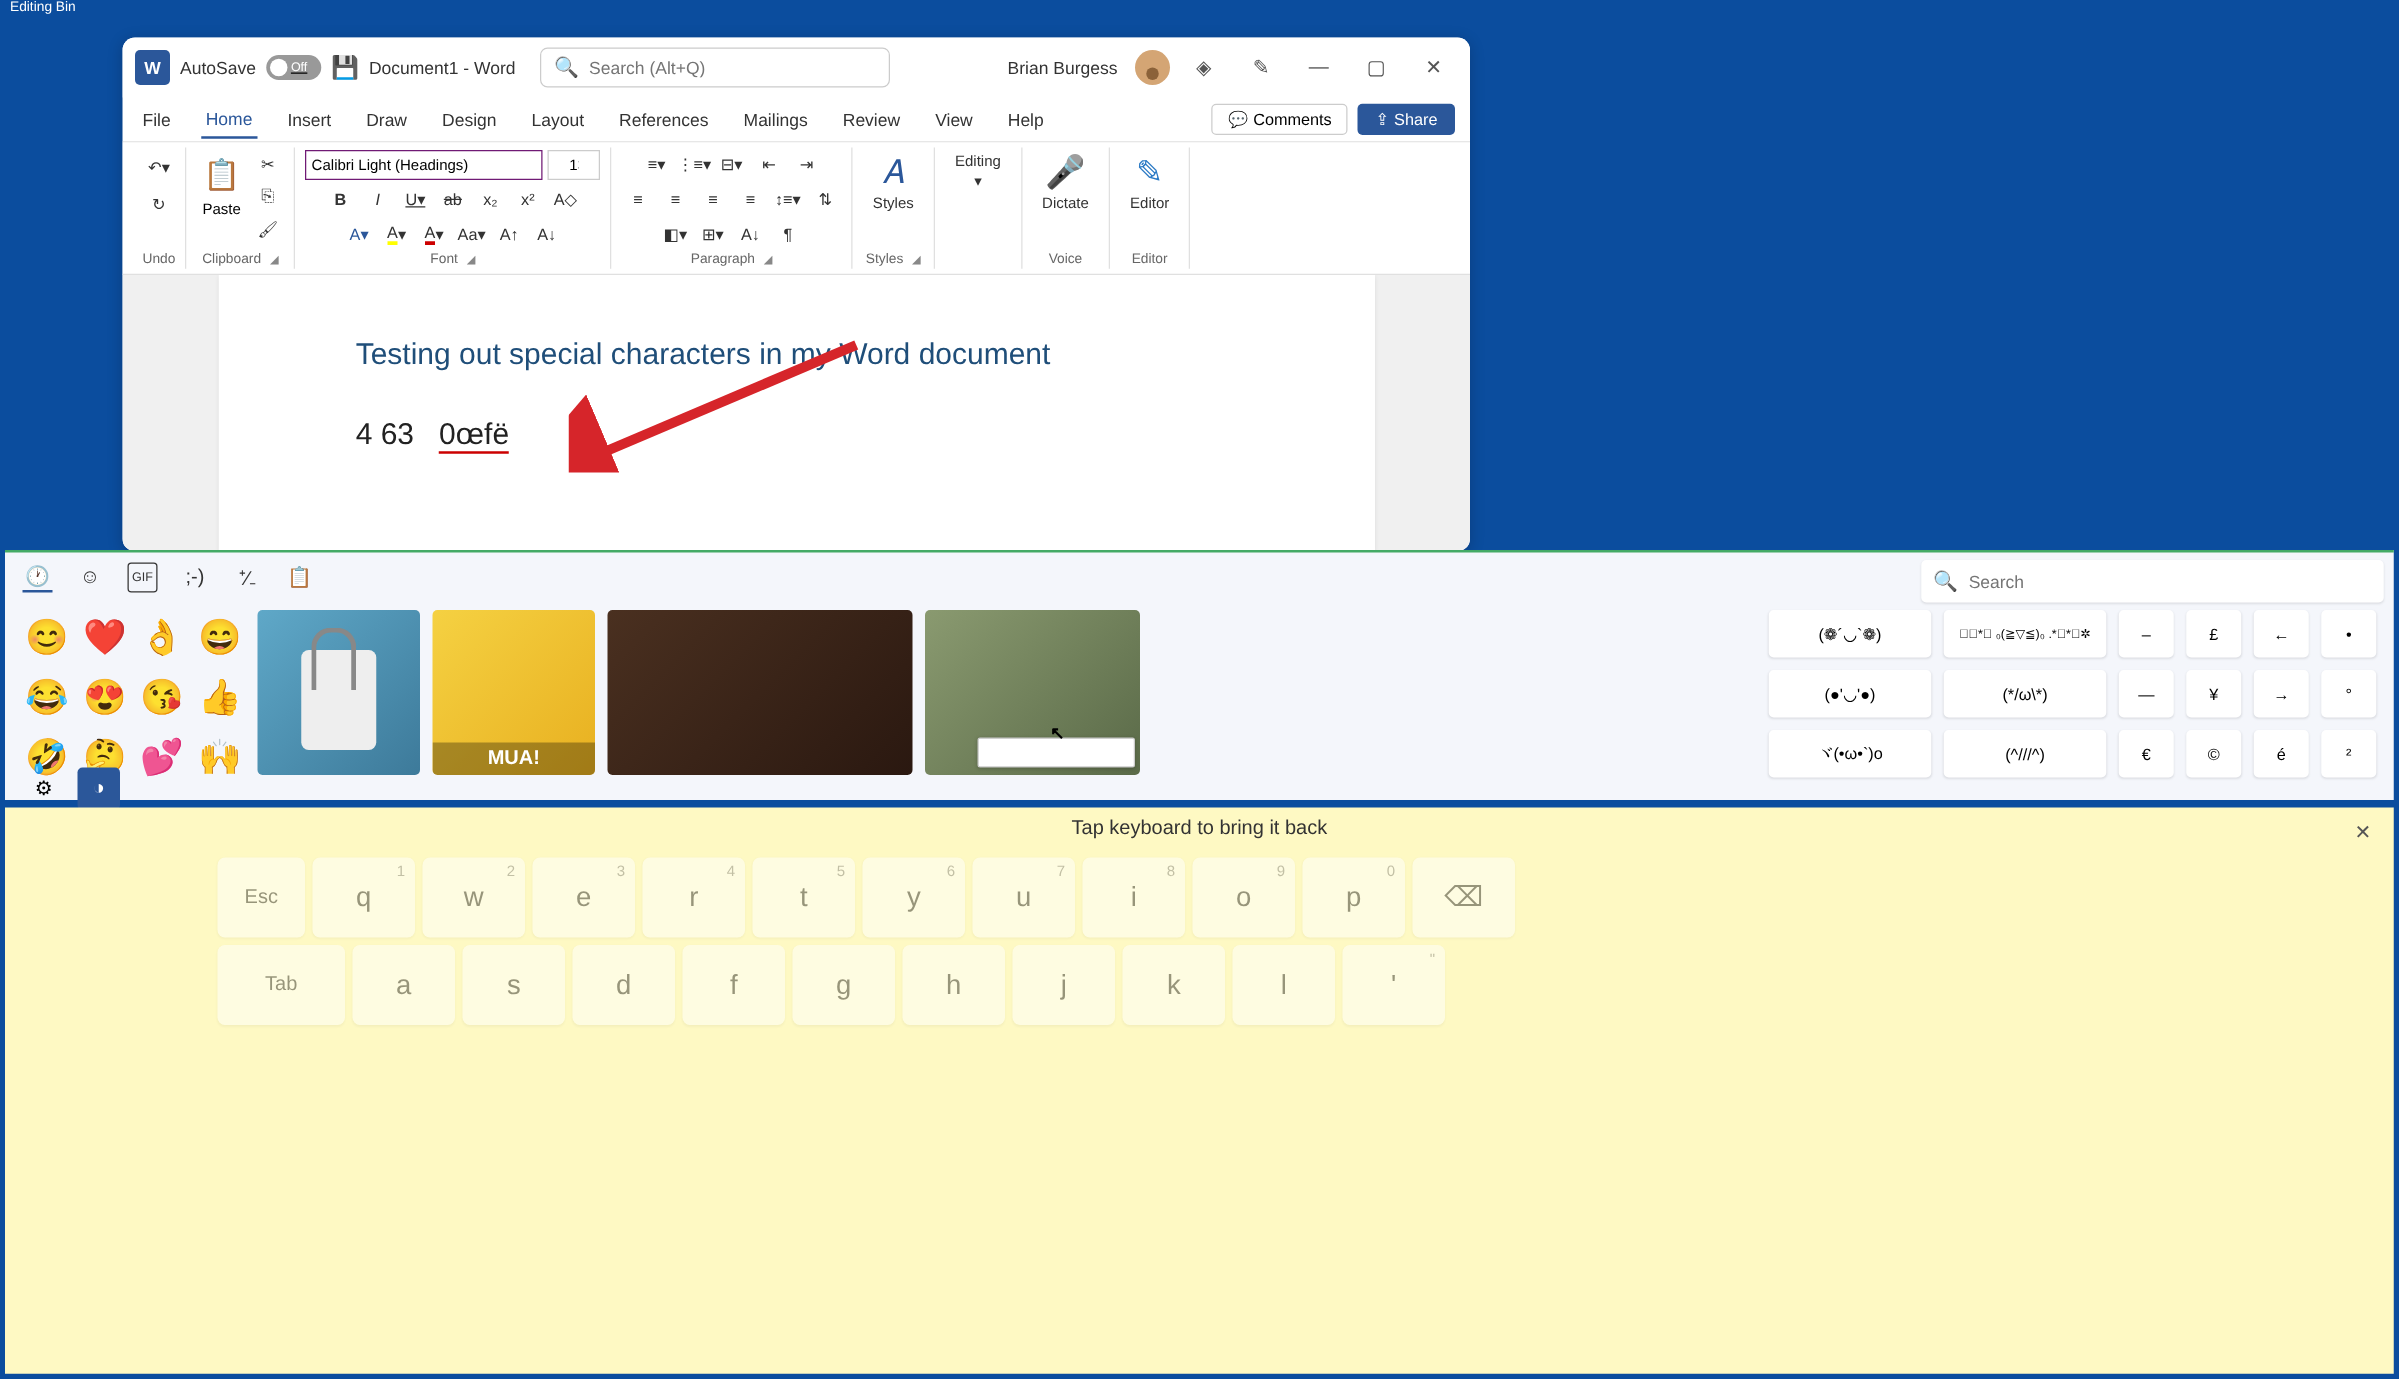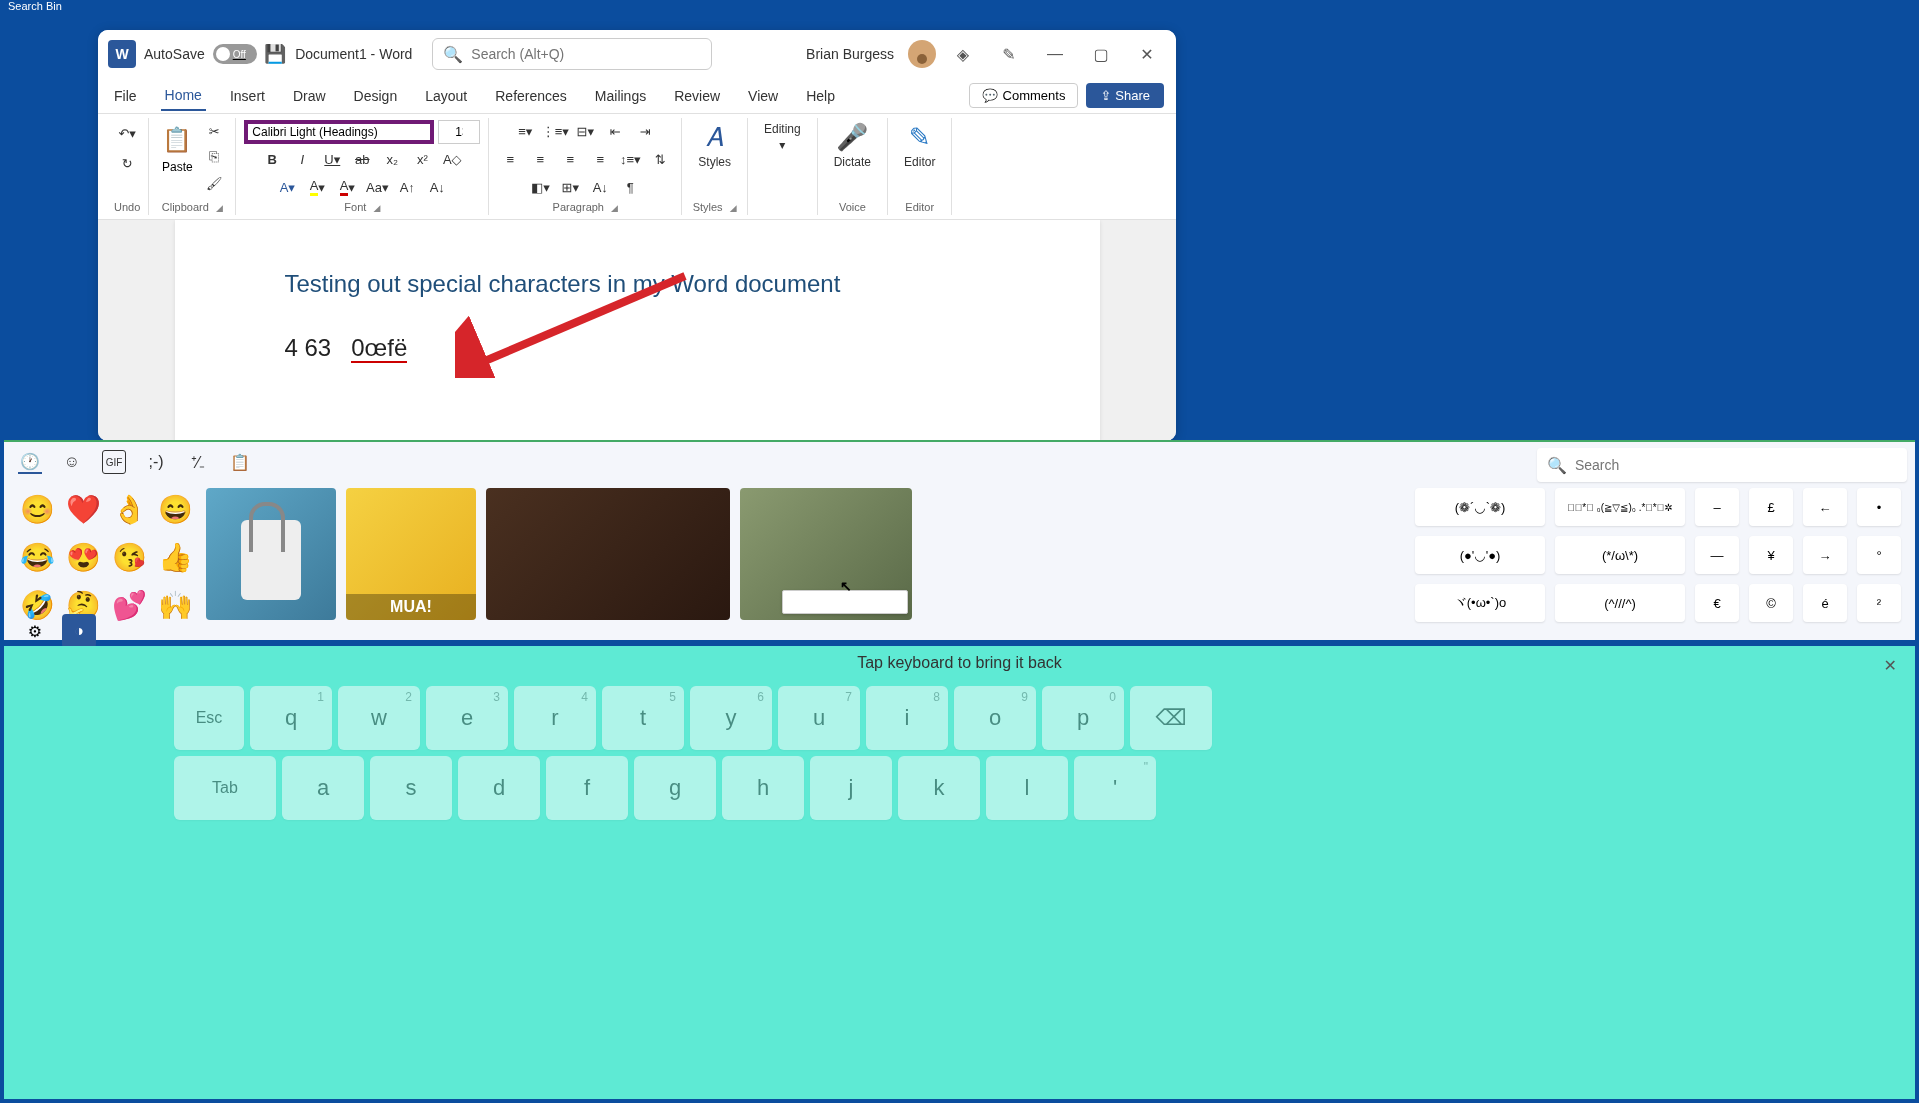--- a/index.html
+++ b/index.html
@@ -31,21 +31,21 @@
 .share-btn { padding: 4px 14px; background: #2b579a; color: #fff; border-radius: 4px; font-size: 13px; display: flex; align-items: center; gap: 4px; }
 
 .ribbon { height: 106px; background: #fff; border-bottom: 1px solid #e0e0e0; display: flex; padding: 4px 8px; }
 .ribbon-group { display: flex; flex-direction: column; align-items: center; padding: 0 8px; border-right: 1px solid #e0e0e0; }
 .ribbon-group:last-child { border-right: none; }
 .ribbon-row { display: flex; gap: 4px; align-items: center; height: 30px; }
 .ribbon-label { font-size: 11px; color: #666; margin-top: auto; padding-bottom: 2px; }
 .rbtn { width: 26px; height: 26px; display: flex; align-items: center; justify-content: center; font-size: 13px; color: #333; cursor: pointer; }
 .paste-btn { display: flex; flex-direction: column; align-items: center; gap: 2px; padding: 4px; }
 .paste-icon { width: 32px; height: 36px; display: flex; align-items: center; justify-content: center; font-size: 24px; color: #e8a33d; }
-.font-select { width: 190px; height: 24px; border: 4px solid #701a75; font-size: 12px; padding: 0 4px; }
+.font-select { width: 190px; height: 24px; border: 1px solid #701a75; font-size: 12px; padding: 0 4px; }
 .size-select { width: 42px; height: 24px; border: 1px solid #ccc; font-size: 12px; padding: 0 16px; }
 .big-btn { display: flex; flex-direction: column; align-items: center; gap: 2px; padding: 4px 8px; font-size: 12px; color: #333; }
 .big-icon { font-size: 26px; }
 .collapse-arrow { position: absolute; right: 12px; bottom: 8px; font-size: 12px; color: #666; }
 .dlauncher { font-size: 9px; color: #888; align-self: flex-end; margin-left: 4px; }
 
 .doc-area { background: #f0f0f0; height: calc(100% - 190px); display: flex; justify-content: center; padding-top: 0; overflow: hidden; position: relative; }
 .page { background: #fff; width: 925px; padding: 50px 110px; box-shadow: 0 1px 4px rgba(0,0,0,0.1); position: relative; }
 .doc-heading { color: #1f4e79; font-size: 24px; font-weight: normal; }
 .doc-text { font-size: 24px; color: #222; margin-top: 36px; }
@@ -74,36 +74,36 @@
 .kaomoji-col, .symbol-col { display: flex; flex-direction: column; gap: 10px; }
 .krow { display: flex; gap: 10px; }
 .kbtn { height: 38px; background: #fff; border-radius: 4px; box-shadow: 0 1px 2px rgba(0,0,0,0.1); display: flex; align-items: center; justify-content: center; font-size: 13px; cursor: pointer; }
 .kbtn.w1 { width: 130px; }
 .kbtn.w2 { width: 44px; }
 .settings-row { position: absolute; bottom: -8px; left: 14px; display: flex; gap: 10px; }
 .settings-btn { width: 34px; height: 34px; display: flex; align-items: center; justify-content: center; border-radius: 4px; }
 .settings-btn.primary { background: #2b579a; color: #fff; }
 
 
-.keyboard-wrap { position: absolute; top: 646px; left: 4px; right: 4px; bottom: 4px; background: #5eead4; }
+.keyboard-wrap { position: absolute; top: 646px; left: 4px; right: 4px; bottom: 4px; background: #fef9c3; }
 .kbd-hint { text-align: center; font-size: 16px; color: #333; padding: 8px 0; }
 .kbd-close { position: absolute; top: 10px; right: 18px; font-size: 16px; color: #555; }
 .kbd-rows { padding: 6px 170px; opacity: 0.5; }
 .krow2 { display: flex; gap: 6px; margin-bottom: 6px; }
 .key { height: 64px; background: #fff; border-radius: 6px; box-shadow: 0 1px 2px rgba(0,0,0,0.08); display: flex; align-items: center; justify-content: center; font-size: 22px; color: #333; position: relative; }
 .key .sub { position: absolute; top: 4px; right: 8px; font-size: 12px; color: #888; }
 .key.std { width: 82px; }
 .key.esc { width: 70px; font-size: 16px; }
 .key.tab { width: 102px; font-size: 16px; }
 .key.bksp { width: 82px; }
 </style>
 </head>
 <body>
 
-<div class="desktop-label">Search Bin</div>
+<div class="desktop-label">Editing Bin</div>
 
 <div class="word-window">
   <div class="title-bar">
     <div class="word-logo">W</div>
     <span class="autosave">AutoSave</span>
     <div class="toggle">
       <div class="toggle-knob"></div>
       <span class="toggle-label">Off</span>
     </div>
     <span class="save-icon">💾</span>

